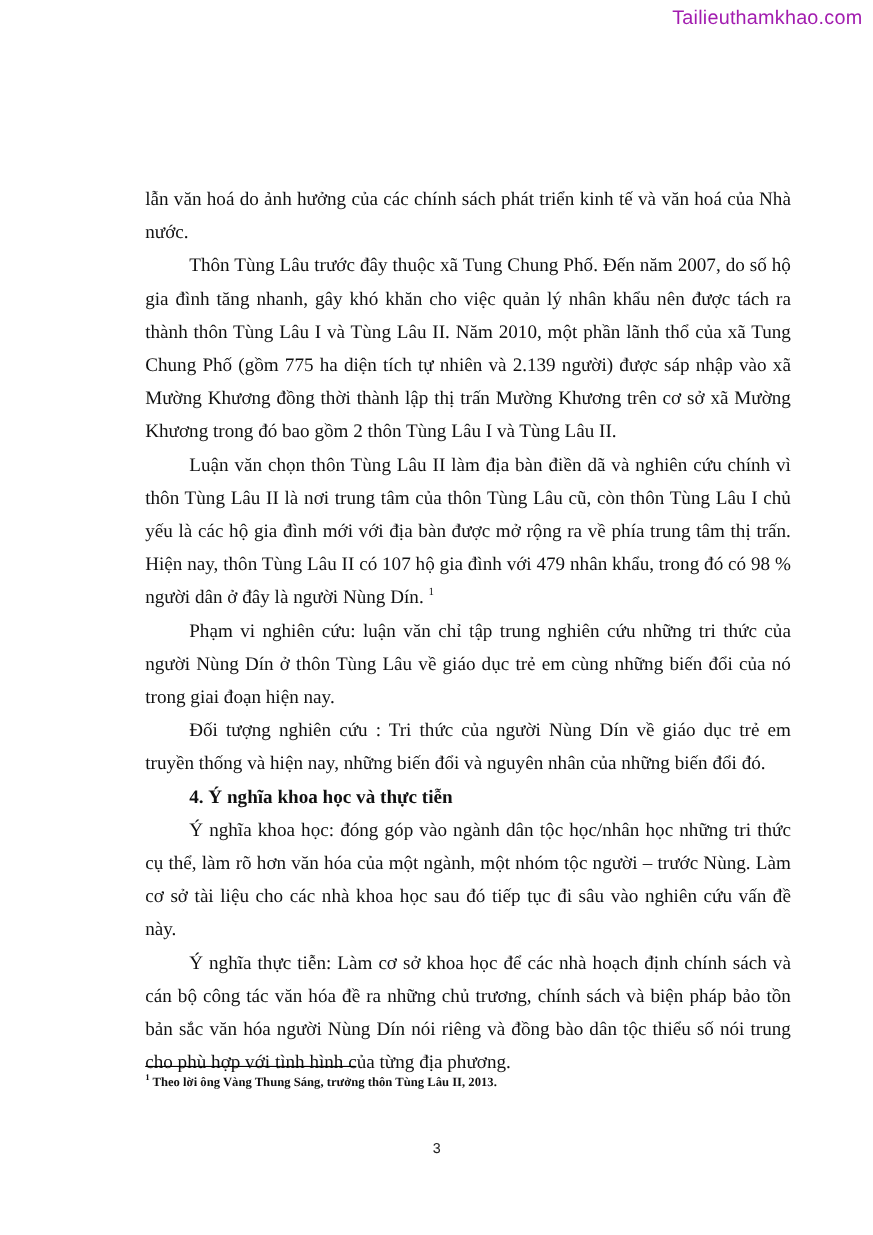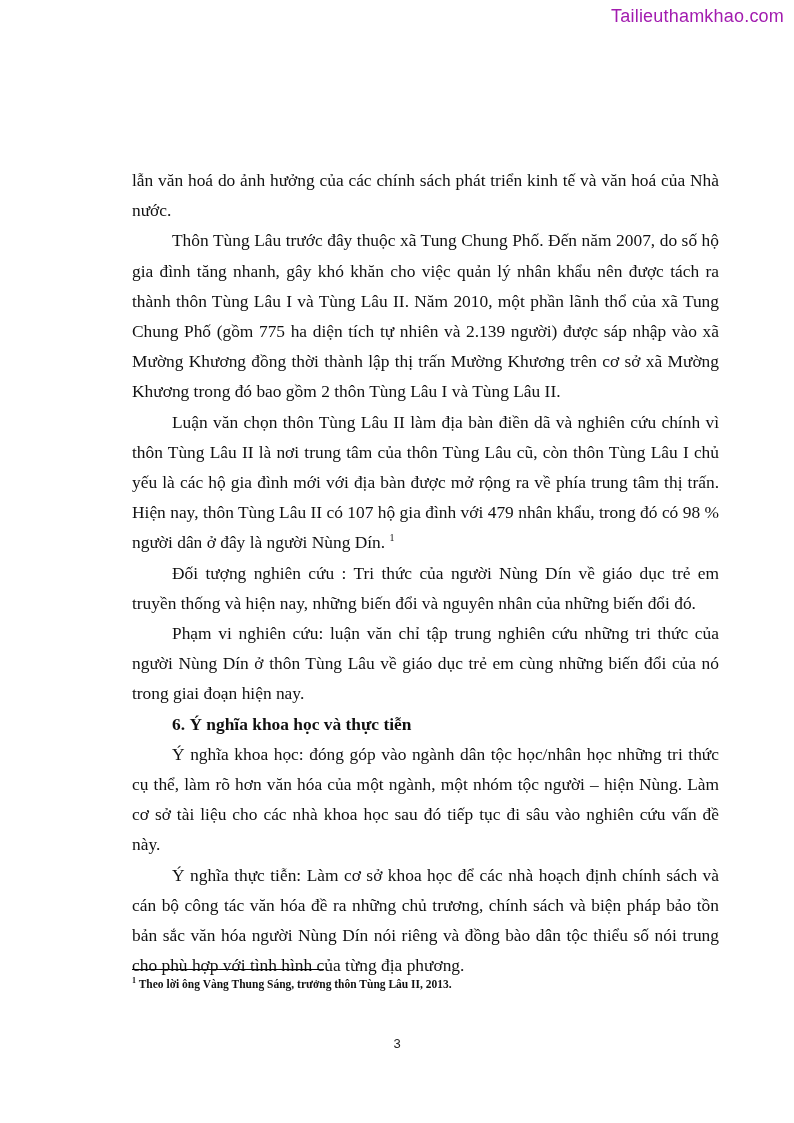--- a/index.html
+++ b/index.html
@@ -34,23 +34,23 @@
 </style>
 </head>
 <body>
 
 <div class="watermark">Tailieuthamkhao.com</div>
 
 <div class="page">
   <p>lẫn văn hoá do ảnh hưởng của các chính sách phát triển kinh tế và văn hoá của Nhà nước.</p>
   <p class="indent">Thôn Tùng Lâu trước đây thuộc xã Tung Chung Phố. Đến năm 2007, do số hộ gia đình tăng nhanh, gây khó khăn cho việc quản lý nhân khẩu nên được tách ra thành thôn Tùng Lâu I và Tùng Lâu II. Năm 2010, một phần lãnh thổ của xã Tung Chung Phố (gồm 775 ha diện tích tự nhiên và 2.139 người) được sáp nhập vào xã Mường Khương đồng thời thành lập thị trấn Mường Khương trên cơ sở xã Mường Khương trong đó bao gồm 2 thôn Tùng Lâu I và Tùng Lâu II.</p>
   <p class="indent"><span>Luận văn chọn thôn Tùng Lâu II làm địa bàn điền dã và nghiên cứu chính vì thôn Tùng Lâu II là nơi trung tâm của thôn Tùng Lâu cũ, còn thôn Tùng Lâu I chủ yếu là các hộ gia đình mới với địa bàn được mở rộng ra về phía trung tâm thị trấn. Hiện nay, thôn Tùng Lâu II có 107 hộ gia đình với 479 nhân khẩu, trong đó có 98 % người dân ở đây là người Nùng Dín. </span><sup>1</sup></p>
+  <p class="indent">Phạm vi nghiên cứu: luận văn chỉ tập trung nghiên cứu những tri thức của người Nùng Dín ở thôn Tùng Lâu về giáo dục trẻ em cùng những biến đổi của nó trong giai đoạn hiện nay.</p>
   <p class="indent">Đối tượng nghiên cứu : Tri thức của người Nùng Dín về giáo dục trẻ em truyền thống và hiện nay, những biến đổi và nguyên nhân của những biến đổi đó.</p>
-  <p class="indent">Phạm vi nghiên cứu: luận văn chỉ tập trung nghiên cứu những tri thức của người Nùng Dín ở thôn Tùng Lâu về giáo dục trẻ em cùng những biến đổi của nó trong giai đoạn hiện nay.</p>
-  <p class="heading">6. Ý nghĩa khoa học và thực tiễn</p>
-  <p class="indent">Ý nghĩa khoa học: đóng góp vào ngành dân tộc học/nhân học những tri thức cụ thể, làm rõ hơn văn hóa của một ngành, một nhóm tộc người – hiện Nùng. Làm cơ sở tài liệu cho các nhà khoa học sau đó tiếp tục đi sâu vào nghiên cứu vấn đề này.</p>
+  <p class="heading">4. Ý nghĩa khoa học và thực tiễn</p>
+  <p class="indent">Ý nghĩa khoa học: đóng góp vào ngành dân tộc học/nhân học những tri thức cụ thể, làm rõ hơn văn hóa của một ngành, một nhóm tộc người – trước Nùng. Làm cơ sở tài liệu cho các nhà khoa học sau đó tiếp tục đi sâu vào nghiên cứu vấn đề này.</p>
   <p class="indent">Ý nghĩa thực tiễn: Làm cơ sở khoa học để các nhà hoạch định chính sách và cán bộ công tác văn hóa đề ra những chủ trương, chính sách và biện pháp bảo tồn bản sắc văn hóa người Nùng Dín nói riêng và đồng bào dân tộc thiểu số nói trung cho phù hợp với tình hình của từng địa phương.</p>
 </div>
 
 <div class="fn-rule"></div>
 <div class="footnote"><sup>1</sup><span> Theo lời ông Vàng Thung Sáng, trưởng thôn Tùng Lâu II, 2013.</span></div>
 
 <div class="page-number">3</div>
 
 </body></html>

